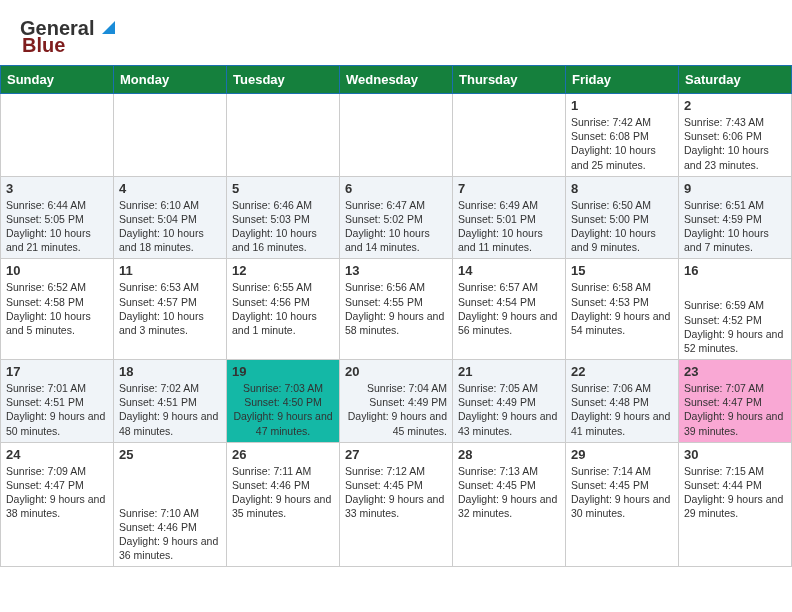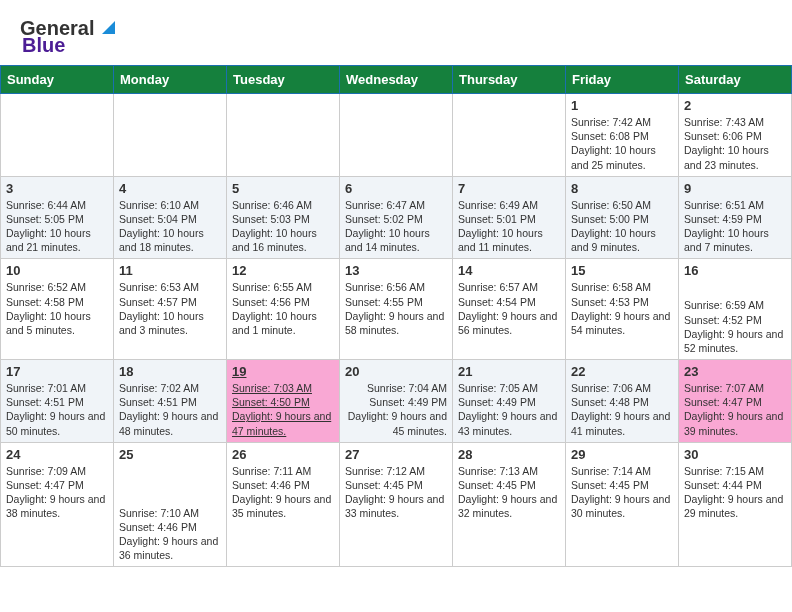--- a/index.html
+++ b/index.html
@@ -77,21 +77,21 @@
 <body>
 
 <div class="header">
   <div class="logo">
     <div style="display:flex;align-items:center;gap:1px;">
       <span style="font-size:20px;font-weight:bold;color:#333;">General</span>
       <svg width="22" height="22" viewBox="0 0 22 22" style="margin-left:2px;margin-bottom:2px;">
         <polygon points="5,18 18,5 18,18" fill="#1a8cd8"></polygon>
       </svg>
     </div>
-    <span style="font-size:20px;font-weight:bold;color:#4c1d95;margin-top:-6px;margin-left:2px;">Blue</span>
+    <span style="font-size:20px;font-weight:bold;color:#7f1d1d;margin-top:-6px;margin-left:2px;">Blue</span>
   </div>
   <div class="title-block">
     <div class="month-title"></div>
     <div class="location"></div>
   </div>
 </div>
 
 <table class="calendar">
   <thead>
     <tr>
@@ -218,23 +218,23 @@
           <div class="day-info" style="white-space: pre-line;">Sunrise: 7:01 AM
 Sunset: 4:51 PM
 Daylight: 9 hours and 50 minutes.</div>
         </td>
         <td style="background: rgb(240, 244, 248);">
           <span class="day-number">18</span>
           <div class="day-info" style="white-space: pre-line;">Sunrise: 7:02 AM
 Sunset: 4:51 PM
 Daylight: 9 hours and 48 minutes.</div>
         </td>
-        <td style="background: #f9a8d4; text-decoration: underline;">
+        <td style="background: #14b8a6;">
           <span class="day-number">19</span>
-          <div class="day-info" style="white-space: pre-line;">Sunrise: 7:03 AM
+          <div class="day-info" style="white-space: pre-line; text-align: center;">Sunrise: 7:03 AM
 Sunset: 4:50 PM
 Daylight: 9 hours and 47 minutes.</div>
         </td>
         <td style="background: rgb(240, 244, 248);">
           <span class="day-number">20</span>
           <div class="day-info" style="white-space: pre-line; text-align: right;">Sunrise: 7:04 AM
 Sunset: 4:49 PM
 Daylight: 9 hours and 45 minutes.</div>
         </td>
         <td style="background: rgb(240, 244, 248);">

